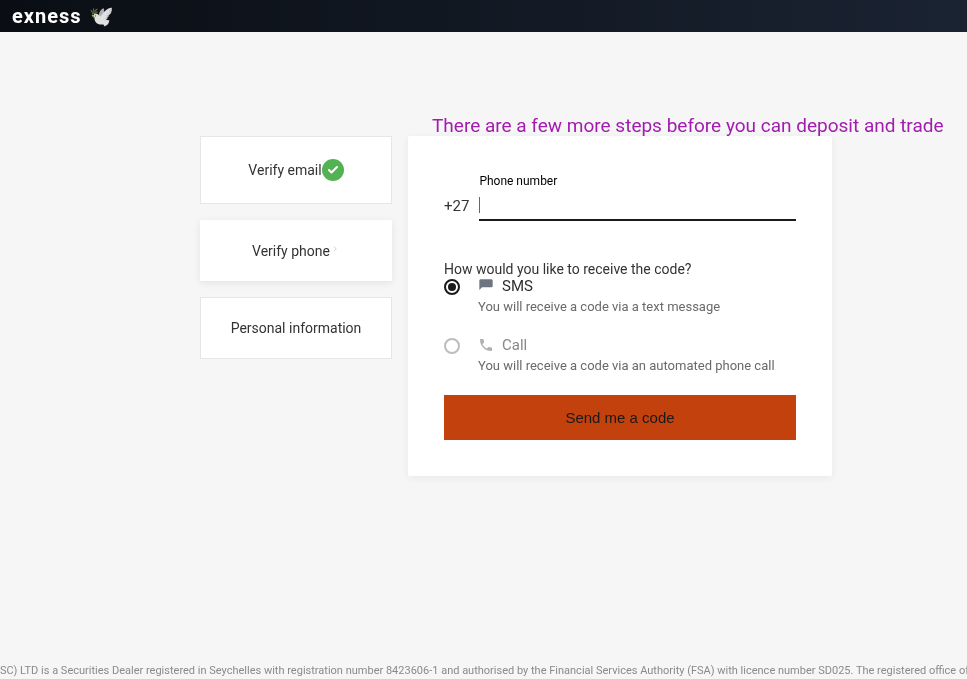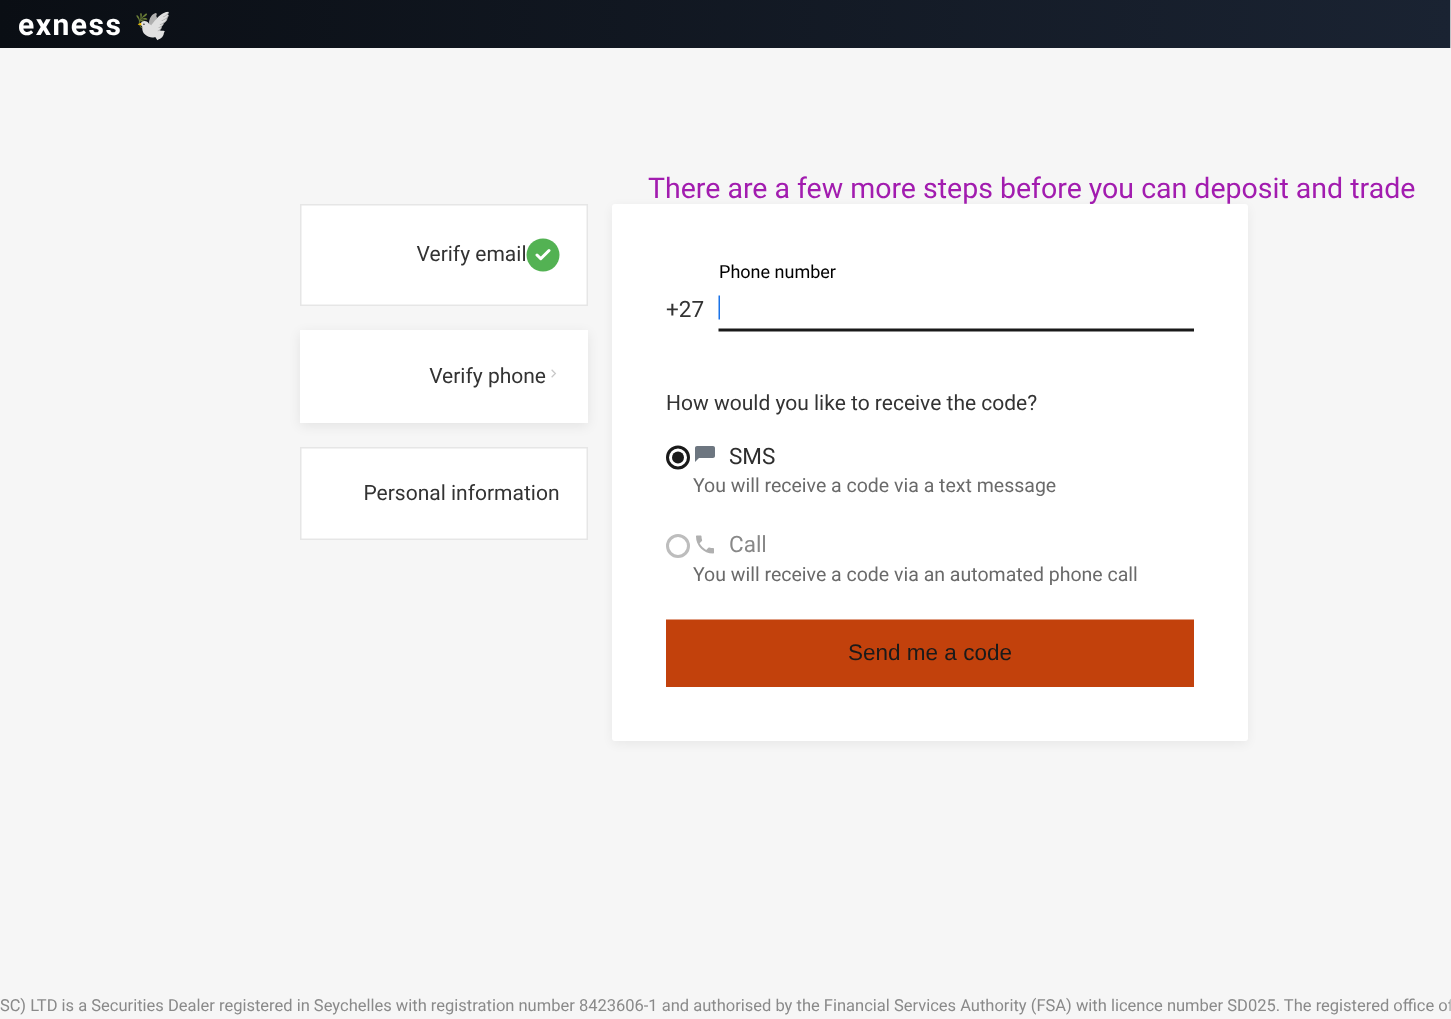--- a/index.html
+++ b/index.html
@@ -3,36 +3,36 @@
   <meta charset="utf-8">
   <style>
     *{box-sizing:border-box;margin:0;padding:0}
     body{font-family:-apple-system,BlinkMacSystemFont,'Segoe UI',Roboto,Arial,sans-serif;background:#f6f6f6;color:#333;width:967px;height:679px;overflow:hidden;position:relative}
     .header{height:32px;background:linear-gradient(90deg,#0a0e14 0%,#1a2332 100%);display:flex;align-items:center;padding:0 12px}
     .brand{color:#fff;font-size:20px;font-weight:700;letter-spacing:1px;display:flex;align-items:center;gap:8px}
     .dove{font-size:20px}
     .content{padding:56px 120px 0 200px;display:flex;gap:16px;align-items:flex-start}
     .intro{position:absolute;top:114px;left:432px;font-size:19px;color:#a21caf}
     .steps{display:flex;flex-direction:column;gap:16px;width:192px;margin-top:48px;flex-shrink:0}
-    .step{background:#fff;border:1px solid #e6e6e6;padding:22px 18px;display:flex;align-items:center;justify-content:flex-end;font-size:14px;color:#333;cursor:pointer}
+    .step{background:#fff;border:1px solid #e6e6e6;padding:22px 18px;display:flex;align-items:center;justify-content:center;font-size:14px;color:#333;cursor:pointer}
     .step.active{border:none;box-shadow:0 2px 8px rgba(0,0,0,0.08)}
     .step .chev{color:#c8c8c8}
     .check-badge{width:22px;height:22px;border-radius:50%;background:#53b253;display:flex;align-items:center;justify-content:center}
     .check-badge svg{width:12px;height:12px}
     .card{background:#fff;border-radius:2px;box-shadow:0 2px 8px rgba(0,0,0,0.06);padding:38px 36px 36px 36px;width:424px;margin-top:48px;flex-shrink:0}
     h1{font-size:32px;font-weight:700;color:#1a1a1a;margin-bottom:28px}
     .phone-row{display:flex;align-items:flex-end;gap:10px;margin-bottom:40px}
     .prefix{font-size:15px;color:#333;padding-bottom:6px}
     .phone-wrap{flex:1;position:relative}
     .phone-label{font-size:12px;color:#000000;margin-bottom:4px;display:block}
     .phone-input{width:100%;border:none;border-bottom:2px solid #1a1a1a;font-size:15px;padding:4px 0 6px 0;outline:none;background:transparent}
     .caret{position:absolute;left:0;bottom:8px;width:1px;height:16px;background:#1a73e8;animation:blink 1s step-end infinite}
     @keyframes blink{50%{opacity:0}}
-    .question{font-size:14px;color:#333;margin-bottom:18px}
-    .option{display:flex;align-items:flex-start;gap:2px;margin-bottom:22px;cursor:pointer}
+    .question{font-size:14px;color:#333;}
+    .option{display:flex;align-items:flex-start;gap:18px;margin-bottom:22px;cursor:pointer}
     .radio{width:16px;height:16px;border:2px solid #1a1a1a;border-radius:50%;display:flex;align-items:center;justify-content:center;flex-shrink:0;margin-top:2px}
     .radio.on::after{content:'';width:8px;height:8px;background:#1a1a1a;border-radius:50%}
     .radio.off{border-color:#bdbdbd}
     .opt-body{flex:1}
     .opt-head{display:flex;align-items:center;gap:8px;margin-bottom:4px}
     .opt-icon{color:#6d7680;display:flex}
     .opt-title{font-size:15px;color:#2e2e2e}
     .opt-sub{font-size:13px;color:#6a6a6a}
     .option.dim .opt-title{color:#888}
     .option.dim .opt-icon{color:#b0b0b0}

